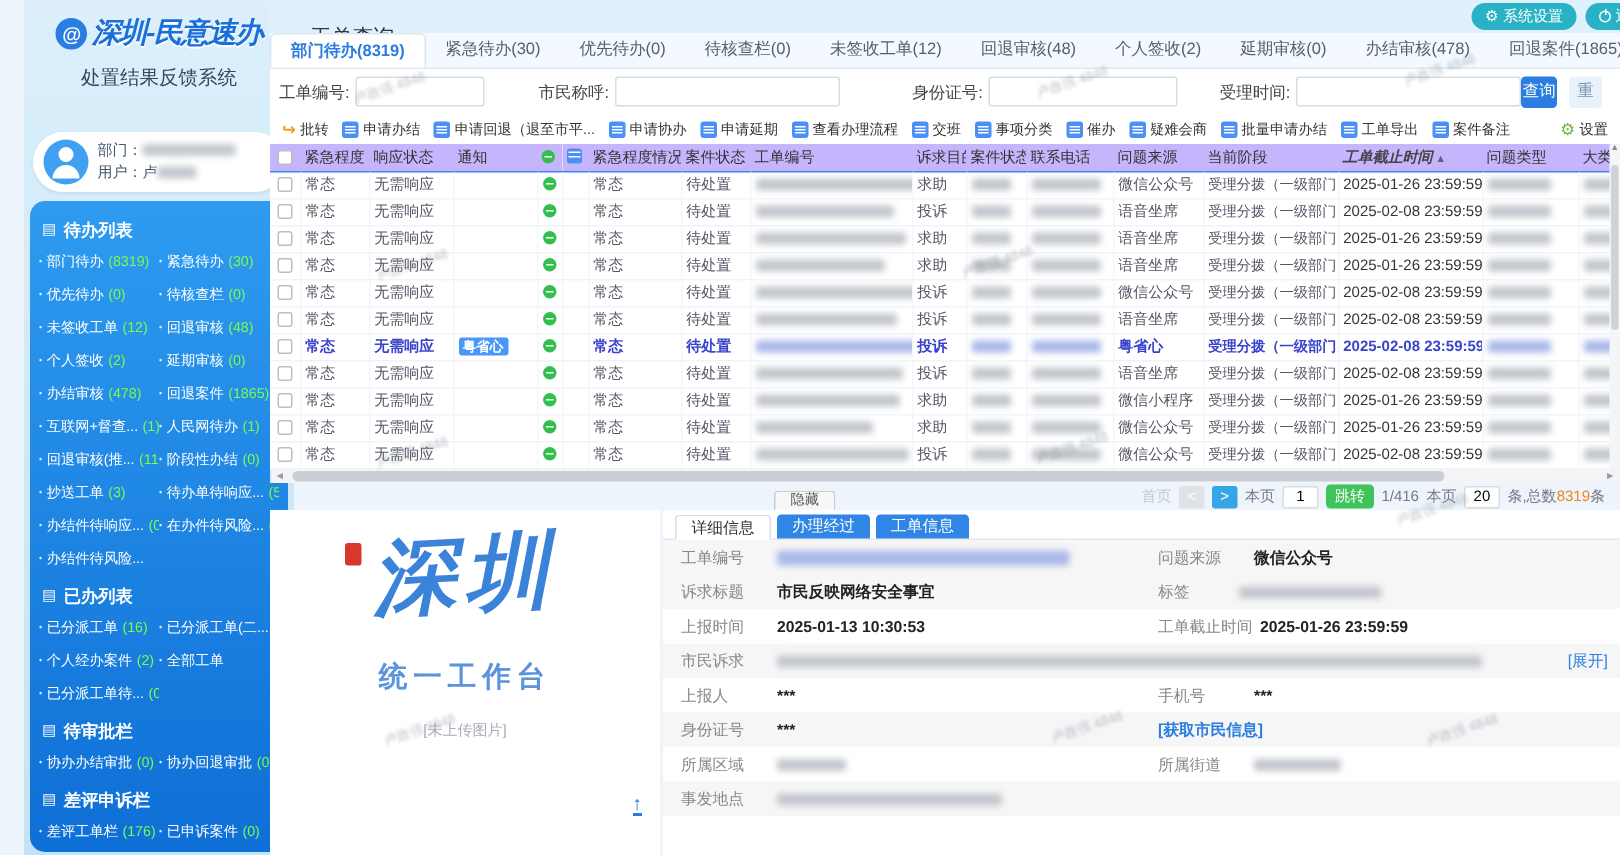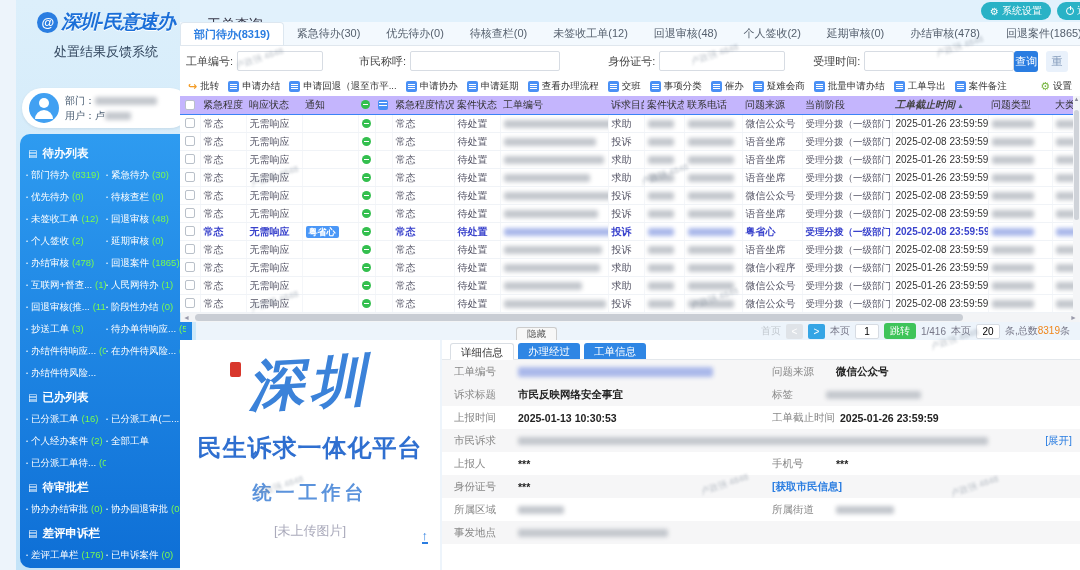--- a/index.html
+++ b/index.html
@@ -85,21 +85,21 @@
 .pg-gt{background:#35a5e5}
 .pg-input{width:24px;height:15px;border:1px solid #d7dce3;border-radius:2px;font-size:10px;text-align:center}
 .pg-jump{background:#3ec45a;color:#fff;border-radius:3px;padding:1px 6px;font-size:10px;cursor:pointer}
 .pg-total{color:#f08519}
 
 #banner{position:absolute;left:180px;top:340px;width:260px;height:230px;background:#fff;text-align:center;overflow:hidden}
 .seal{position:absolute;left:50px;top:22px;width:11px;height:15px;background:#d8372c;border-radius:2px}
 .city{font-family:"Liberation Serif","DejaVu Serif",serif;font-size:56px;font-weight:bold;font-style:italic;color:#3b82d9;margin-top:6px;transform:rotate(-3deg);letter-spacing:6px}
 .bline1{font-family:"Liberation Serif","DejaVu Serif",serif;font-size:24px;font-weight:bold;color:#2f6fd0;margin-top:10px;letter-spacing:1px;white-space:nowrap}
 .bline2{font-size:19px;font-weight:bold;color:#5b93dc;letter-spacing:4px;margin-top:16px}
-.noimg{font-size:13px;color:#aab;margin-top:16px}
+.noimg{font-size:10px;color:#aab;margin-top:16px}
 .upicon{position:absolute;right:12px;bottom:26px;color:#2a7de1;font-weight:bold;font-size:13px;line-height:12px;border-bottom:2px solid #2a7de1;cursor:pointer}
 
 #detail{position:absolute;left:442px;top:340px;width:638px;height:230px;background:#fff}
 .hide-tab{position:absolute;left:74px;top:-13px;height:13px;line-height:12px;padding:0 10px;background:#f7f7f7;border:1px solid #ccc;border-bottom:none;border-radius:3px 3px 0 0;font-size:9.5px;color:#555;cursor:pointer}
 .dtabs{display:flex;gap:4px;padding:3px 0 0 8px;border-bottom:1px solid #e4e8ec;height:20px}
 .dtab{font-size:10.5px;padding:0 10px;line-height:16px;border-radius:3px 3px 0 0;background:#2f86e4;color:#fff;cursor:pointer}
 .dtab.active{background:#fff;color:#333;border:1px solid #d9dee4;border-bottom:1px solid #fff;margin-bottom:-1px}
 .drow{position:relative;display:flex;align-items:center;height:23px;padding:0 12px;font-size:10.5px;white-space:nowrap}
 .drow.alt{background:#f6f6f7}
 .dlabel{width:64px;color:#888;flex-shrink:0}
@@ -719,21 +719,20 @@
     <span class="pg-jump">跳转</span>
     <span>1/416</span>
     <span>本页</span>
     <input class="pg-input" value="20" style="">
     <span><span>条,总数</span><span class="pg-total">8319</span><span>条</span></span>
   </div>
 
   <div id="banner">
     <div class="seal"></div>
     <div class="city">深圳</div>
-    <div class="bline1">民生诉求一体化平台</div>
     <div class="bline2">统一工作台</div>
     <div class="noimg">[未上传图片]</div>
     <div class="upicon">↑</div>
   </div>
 
   <div id="detail">
     <span class="hide-tab">隐藏</span>
     <div class="dtabs" id="dtabs">
         <div class="dtab active">详细信息</div>
         <div class="dtab">办理经过</div>

